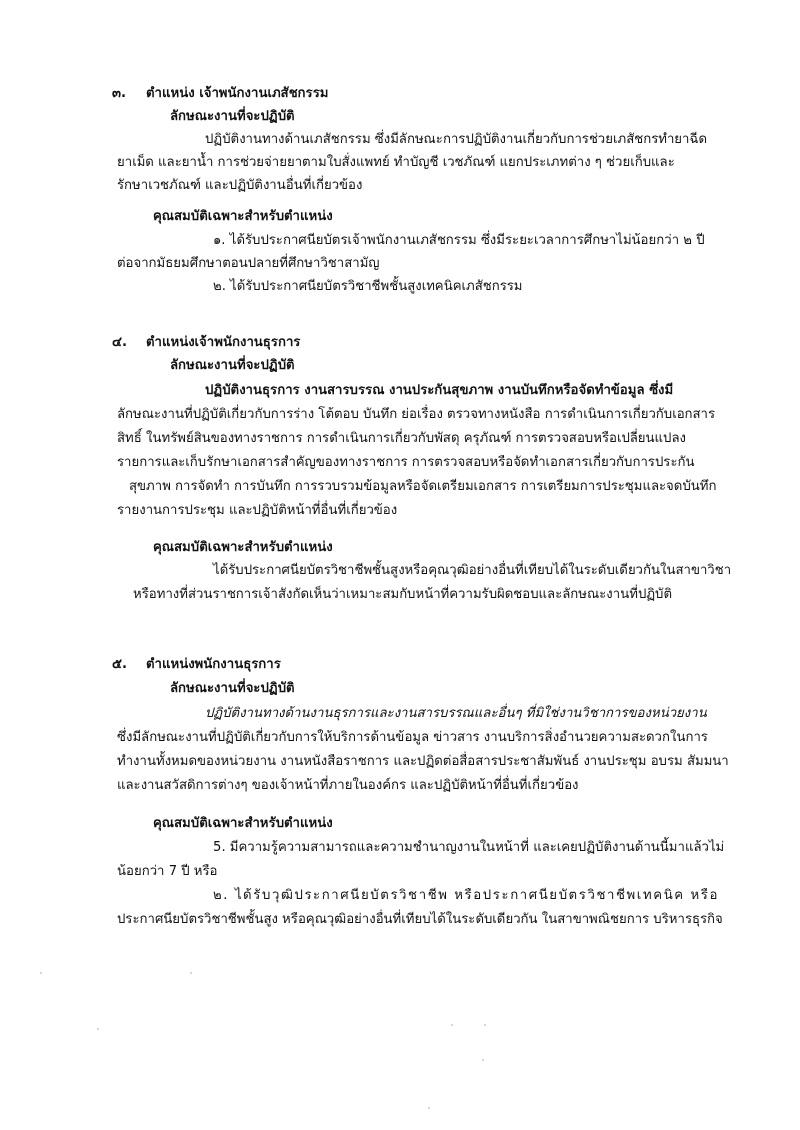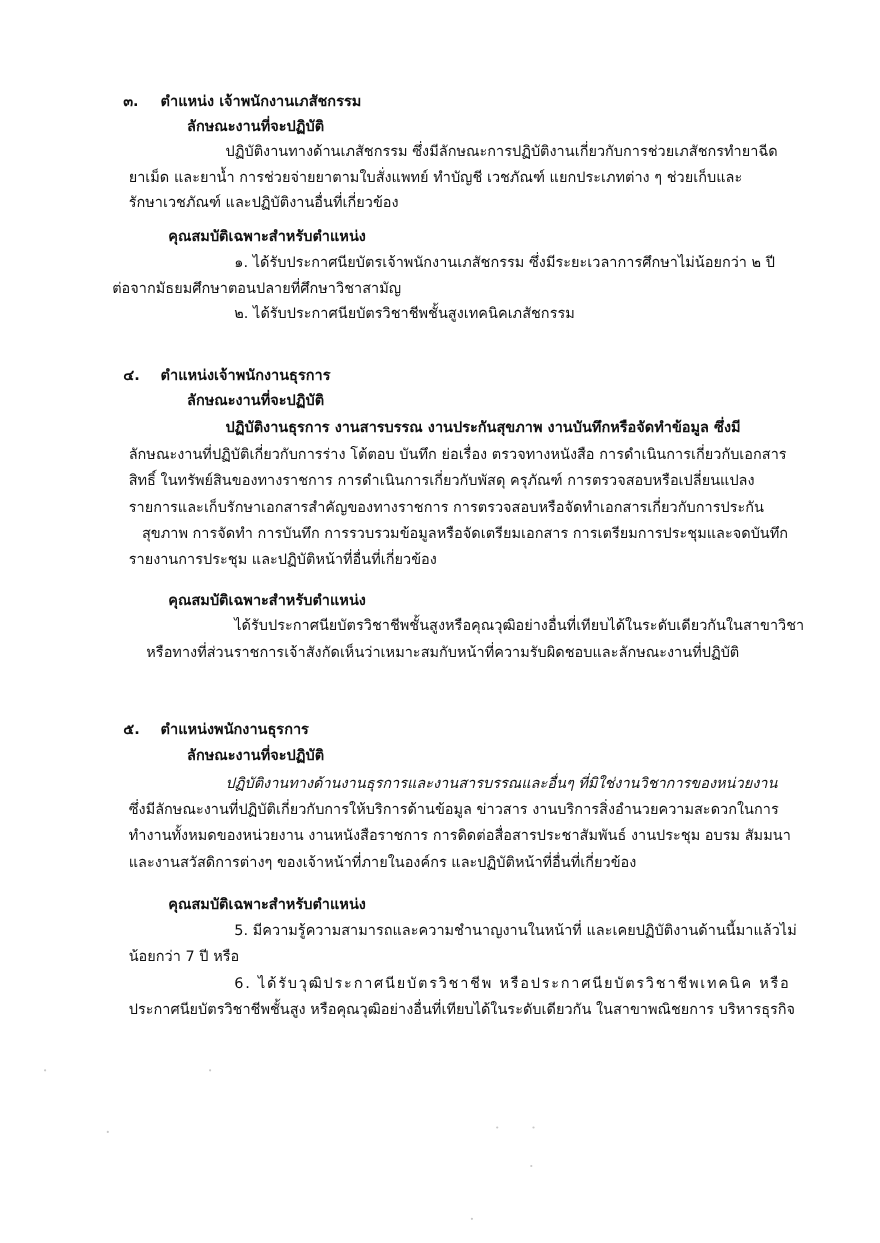--- a/index.html
+++ b/index.html
@@ -50,21 +50,21 @@
     <div class="line bold" style="left:112px; top:84px;">
       <span class="h-num">๓.</span><span>ตำแหน่ง เจ้าพนักงานเภสัชกรรม</span>
     </div>
     <div class="line bold" style="left:170px; top:107px;">ลักษณะงานที่จะปฏิบัติ</div>
     <div class="line" style="left:205px; top:130px;">ปฏิบัติงานทางด้านเภสัชกรรม  ซึ่งมีลักษณะการปฏิบัติงานเกี่ยวกับการช่วยเภสัชกรทำยาฉีด</div>
     <div class="line" style="left:117px; top:153px;">ยาเม็ด  และยาน้ำ  การช่วยจ่ายยาตามใบสั่งแพทย์  ทำบัญชี  เวชภัณฑ์  แยกประเภทต่าง ๆ  ช่วยเก็บและ</div>
     <div class="line" style="left:117px; top:176px;">รักษาเวชภัณฑ์  และปฏิบัติงานอื่นที่เกี่ยวข้อง</div>
 
     <div class="line bold" style="left:153px; top:207px;">คุณสมบัติเฉพาะสำหรับตำแหน่ง</div>
     <div class="line" style="left:213px; top:231px;">๑.  ได้รับประกาศนียบัตรเจ้าพนักงานเภสัชกรรม  ซึ่งมีระยะเวลาการศึกษาไม่น้อยกว่า ๒ ปี</div>
-    <div class="line" style="left:102px; top:254px;">ต่อจากมัธยมศึกษาตอนปลายที่ศึกษาวิชาสามัญ</div>
+    <div class="line" style="left:117px; top:254px;">ต่อจากมัธยมศึกษาตอนปลายที่ศึกษาวิชาสามัญ</div>
     <div class="line" style="left:213px; top:277px;">๒.  ได้รับประกาศนียบัตรวิชาชีพชั้นสูงเทคนิคเภสัชกรรม</div>
   </div>
 
   <div>
     <div class="line bold" style="left:112px; top:333px;">
       <span class="h-num">๔.</span><span>ตำแหน่งเจ้าพนักงานธุรการ</span>
     </div>
     <div class="line bold" style="left:170px; top:356px;">ลักษณะงานที่จะปฏิบัติ</div>
     <div class="line" style="left:205px; top:381px;font-weight:bold;">ปฏิบัติงานธุรการ งานสารบรรณ งานประกันสุขภาพ งานบันทึกหรือจัดทำข้อมูล ซึ่งมี</div>
     <div class="line" style="left:117px; top:405px;">ลักษณะงานที่ปฏิบัติเกี่ยวกับการร่าง โต้ตอบ บันทึก ย่อเรื่อง ตรวจทางหนังสือ การดำเนินการเกี่ยวกับเอกสาร</div>
@@ -78,27 +78,27 @@
     <div class="line" style="left:117px; top:585px;margin-left:16px;">หรือทางที่ส่วนราชการเจ้าสังกัดเห็นว่าเหมาะสมกับหน้าที่ความรับผิดชอบและลักษณะงานที่ปฏิบัติ</div>
   </div>
 
   <div>
     <div class="line bold" style="left:112px; top:655px;">
       <span class="h-num">๕.</span><span>ตำแหน่งพนักงานธุรการ</span>
     </div>
     <div class="line bold" style="left:170px; top:679px;">ลักษณะงานที่จะปฏิบัติ</div>
     <div class="line" style="left:205px; top:704px;font-style:italic;">ปฏิบัติงานทางด้านงานธุรการและงานสารบรรณและอื่นๆ ที่มิใช่งานวิชาการของหน่วยงาน</div>
     <div class="line" style="left:117px; top:728px;">ซึ่งมีลักษณะงานที่ปฏิบัติเกี่ยวกับการให้บริการด้านข้อมูล ข่าวสาร งานบริการสิ่งอำนวยความสะดวกในการ</div>
-    <div class="line" style="left:117px; top:752px;">ทำงานทั้งหมดของหน่วยงาน งานหนังสือราชการ การดิดต่อสื่อสารประชาสัมพันธ์ งานประชุม อบรม สัมมนา</div>
+    <div class="line" style="left:117px; top:752px;">ทำงานทั้งหมดของหน่วยงาน งานหนังสือราชการ และปฏิดต่อสื่อสารประชาสัมพันธ์ งานประชุม อบรม สัมมนา</div>
     <div class="line" style="left:117px; top:776px;">และงานสวัสดิการต่างๆ ของเจ้าหน้าที่ภายในองค์กร และปฏิบัติหน้าที่อื่นที่เกี่ยวข้อง</div>
 
     <div class="line bold" style="left:153px; top:814px;">คุณสมบัติเฉพาะสำหรับตำแหน่ง</div>
     <div class="line" style="left:213px; top:838px;">5.   มีความรู้ความสามารถและความชำนาญงานในหน้าที่ และเคยปฏิบัติงานด้านนี้มาแล้วไม่</div>
     <div class="line" style="left:117px; top:862px;">น้อยกว่า 7 ปี หรือ</div>
-    <div class="line justify-wide" style="left:213px; top:886px;">6. ได้รับวุฒิประกาศนียบัตรวิชาชีพ หรือประกาศนียบัตรวิชาชีพเทคนิค หรือ</div>
+    <div class="line justify-wide" style="left:213px; top:886px;">๒. ได้รับวุฒิประกาศนียบัตรวิชาชีพ หรือประกาศนียบัตรวิชาชีพเทคนิค หรือ</div>
     <div class="line" style="left:117px; top:910px;">ประกาศนียบัตรวิชาชีพชั้นสูง หรือคุณวุฒิอย่างอื่นที่เทียบได้ในระดับเดียวกัน ในสาขาพณิชยการ บริหารธุรกิจ</div>
   </div>
 
   <div class="speck" style="left:40px; top:972px;"></div>
   <div class="speck" style="left:190px; top:972px;"></div>
   <div class="speck" style="left:97px; top:1028px;"></div>
   <div class="speck" style="left:451px; top:1024px;"></div>
   <div class="speck" style="left:484px; top:1024px;"></div>
   <div class="speck" style="left:482px; top:1059px;"></div>
   <div class="speck" style="left:428px; top:1107px;"></div>

